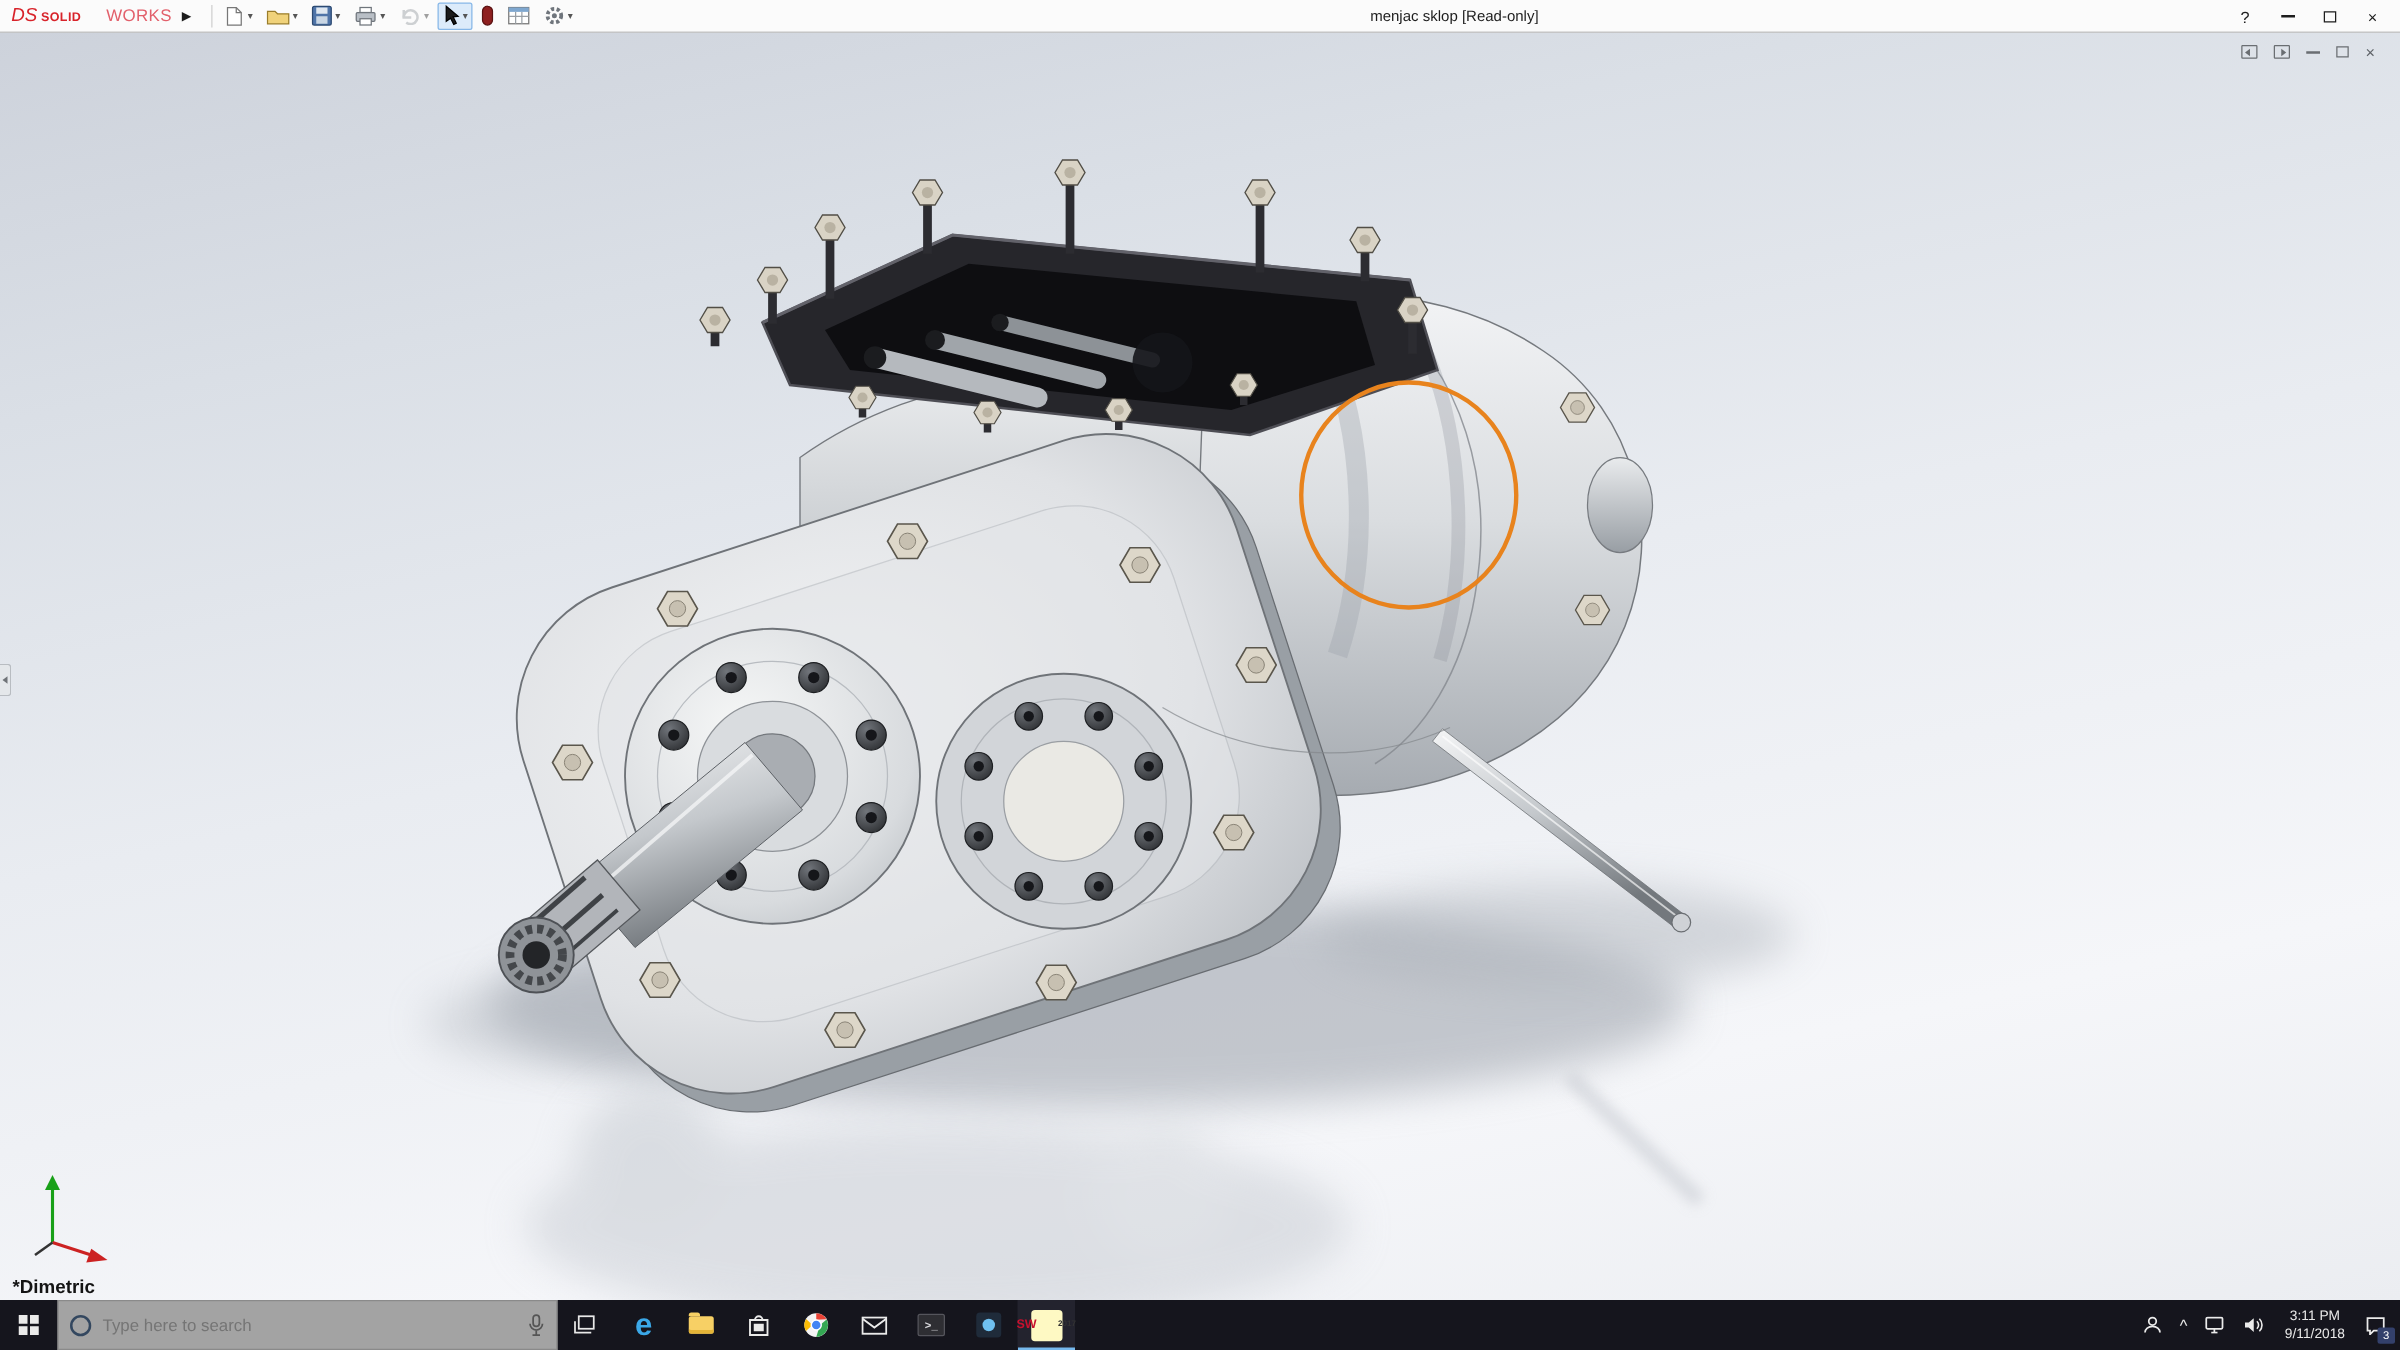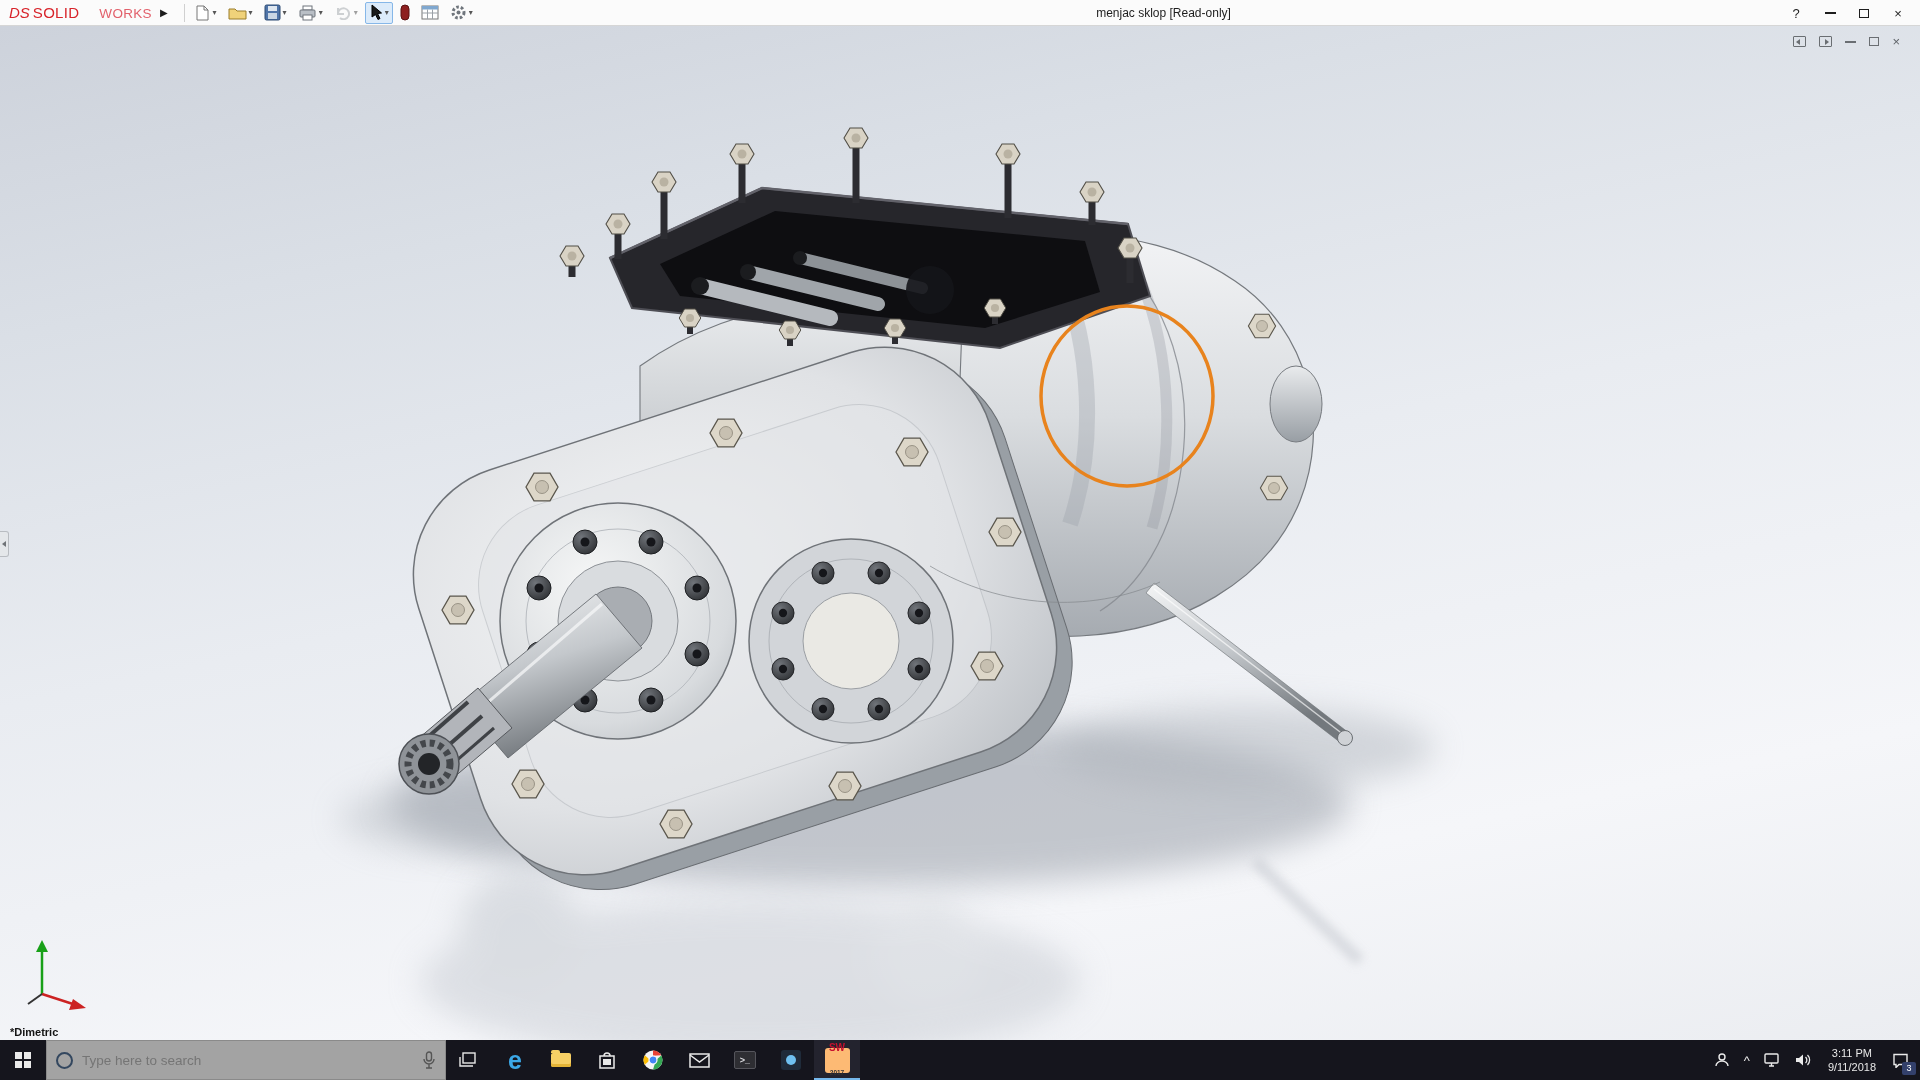--- a/index.html
+++ b/index.html
@@ -4,21 +4,21 @@
 <style>
   *{box-sizing:border-box;margin:0;padding:0;}
   html,body{width:1920px;height:1080px;}
   body{font-family:"Liberation Sans",sans-serif;background:#000;overflow:hidden;}
   .app{width:1920px;height:1080px;display:flex;flex-direction:column;}
 
   
   .titlebar{flex:0 0 26px;height:26px;background:#fbfbfb;border-bottom:1px solid #d6d6d6;display:flex;align-items:center;position:relative;z-index:5;}
   .logo{display:flex;align-items:baseline;padding:0 6px 0 9px;white-space:nowrap;}
   .logo .mark{color:#d8232a;font-weight:400;font-style:italic;font-size:15px;margin-right:3px;}
-  .logo .solid{color:#d8232a;font-weight:400;font-size:15px;letter-spacing:.3px;}
+  .logo .solid{color:#d8232a;font-weight:700;font-size:10px;letter-spacing:.3px;}
   .logo .works{color:#e2606b;font-weight:400;font-size:13.5px;letter-spacing:.3px;margin-left:20px;}
   .play{font-size:10px;color:#1c1c1c;margin:0 12px 0 2px;cursor:pointer;}
   .tb-icons{display:flex;align-items:center;gap:3px;}
   .tbi{height:22px;display:flex;align-items:center;padding:0 3px;border:1px solid transparent;border-radius:2px;cursor:pointer;}
   .tbi.pressed{background:#dcebfa;border-color:#86b7e8;}
   .tbi.disabled{opacity:.55;}
   .tbi .caret{font-size:8px;color:#555;margin-left:2px;}
   .tb-sep{width:1px;height:18px;background:#d0d0d0;margin:0 4px;}
   .title{position:absolute;left:60.6%;transform:translateX(-50%);font-size:12px;color:#1d1d1d;white-space:nowrap;}
   .winctl{position:absolute;right:8px;top:0;height:26px;display:flex;align-items:center;gap:6px;}
@@ -31,40 +31,40 @@
   .model{position:absolute;inset:0;width:100%;height:100%;}
   .doc-ctl{position:absolute;top:9px;right:20px;display:flex;gap:13px;align-items:center;color:#5f6368;z-index:4;}
   .dc-win{width:13px;height:11px;border:1.5px solid #6a6e72;border-radius:1px;position:relative;cursor:pointer;}
   .dc-win::after{content:"";position:absolute;left:2px;top:2px;border-top:3px solid transparent;border-bottom:3px solid transparent;border-right:4px solid #6a6e72;}
   .dc-win.r::after{border-right:none;border-left:4px solid #6a6e72;left:auto;right:2px;}
   .dc-min{width:11px;height:2px;background:#6a6e72;cursor:pointer;}
   .dc-res{width:10px;height:9px;border:1.5px solid #6a6e72;position:relative;cursor:pointer;}
   .dc-close{font-size:13px;line-height:13px;color:#5f6368;cursor:pointer;}
   .side-tab{position:absolute;left:0;top:505px;width:9px;height:26px;background:#e4e7ea;border:1px solid #b8bcc1;border-left:none;border-radius:0 3px 3px 0;cursor:pointer;z-index:4;}
   .side-tab::after{content:"";position:absolute;left:2px;top:9px;border-top:3px solid transparent;border-bottom:3px solid transparent;border-right:4px solid #6f7377;}
-  .viewlabel{position:absolute;left:10px;bottom:2px;font-size:11px;font-weight:700;color:#141414;z-index:4;}
+  .viewlabel{position:absolute;left:10px;bottom:2px;font-size:15px;font-weight:700;color:#141414;z-index:4;}
   .triad{position:absolute;left:8px;bottom:20px;z-index:4;}
 
   
   .taskbar{flex:0 0 40px;background:#15151d;display:flex;align-items:stretch;color:#e8e8e8;z-index:6;}
   .start{width:46px;display:flex;align-items:center;justify-content:center;cursor:pointer;}
   .winlogo{display:grid;grid-template-columns:7px 7px;grid-template-rows:7px 7px;gap:1.5px;}
   .winlogo div{background:#eaeaea;}
   .searchbox{width:400px;background:#a3a3a3;border:1px solid #8a8a8a;display:flex;align-items:center;padding:0 9px;gap:9px;}
   .cortana{width:17px;height:17px;border:2.5px solid #33475f;border-radius:50%;flex:0 0 auto;}
   .searchbox input{flex:1;border:none;background:transparent;font-size:13.5px;color:#3a3a3a;outline:none;font-family:inherit;}
   .tbicon{width:46px;display:flex;align-items:center;justify-content:center;cursor:pointer;position:relative;}
   .tbicon.active{background:#23232e;box-shadow:inset 0 -2px 0 #76b9ed;}
   .edge-e{color:#3ba8e8;font-size:25px;font-weight:700;line-height:1;}
   .folder{width:20px;height:14px;background:#f7d065;border-radius:2px;position:relative;box-shadow:inset 0 -3px 0 #e4b437;}
   .folder::before{content:"";position:absolute;left:0;top:-3px;width:9px;height:3px;background:#f7d065;border-radius:2px 2px 0 0;}
   .term{width:22px;height:18px;background:#2e2e33;border:1px solid #55555c;border-radius:2px;color:#dcdce0;font-size:9px;font-weight:700;display:flex;align-items:center;justify-content:center;}
   .photos{width:20px;height:20px;background:#1f2b3a;border-radius:3px;display:flex;align-items:center;justify-content:center;}
   .photos i{width:10px;height:10px;border-radius:50%;background:#6fc0f0;display:block;}
-  .swicon{width:25px;height:25px;background:#fdba74;border-radius:3px;display:flex;flex-direction:column;align-items:center;justify-content:center;line-height:1;gap:17px;}
+  .swicon{width:25px;height:25px;background:#fef9c3;border-radius:3px;display:flex;align-items:center;justify-content:center;line-height:1;gap:17px;}
   .swicon .sw1{font-size:10px;font-weight:700;color:#c8102e;}
   .swicon .sw2{font-size:6.5px;font-weight:700;color:#333;}
   .tray{margin-left:auto;display:flex;align-items:center;padding-right:4px;}
   .trayi{height:40px;display:flex;align-items:center;justify-content:center;padding:0 7px;cursor:pointer;font-size:13px;}
   .clock{text-align:center;font-size:11px;line-height:14px;padding:0 9px;cursor:pointer;white-space:nowrap;}
   .action{position:relative;}
   .badge{position:absolute;right:0;bottom:5px;min-width:14px;height:13px;background:#33406b;color:#fff;font-size:9px;line-height:13px;text-align:center;border-radius:2px;padding:0 2px;}
 </style>
 </head>
 <body>

